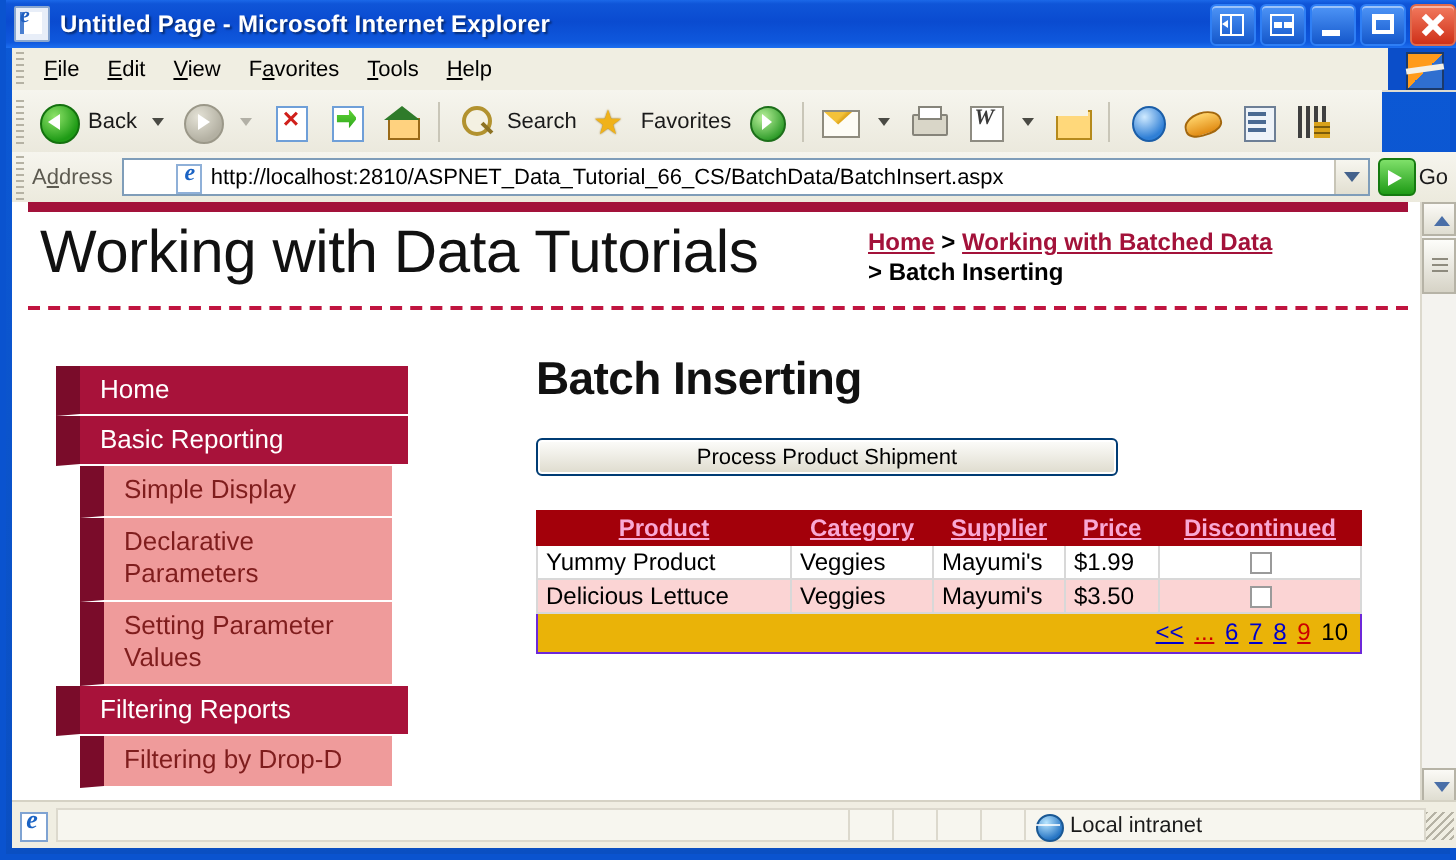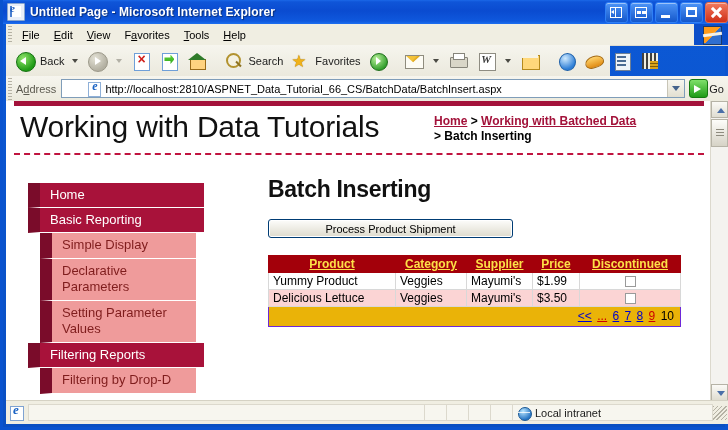--- a/index.html
+++ b/index.html
@@ -87,21 +87,21 @@
     background:
       linear-gradient(135deg,#ff9b1b 0 50%,#2f6fd0 50% 100%);
     border:1px solid #1b3a6b;
   }
   #ie-logo:after{
     content:"";position:absolute;left:9px;top:9px;width:19px;height:3px;background:#f3f0e6;transform:rotate(-8deg);
   }
 
   
   #toolbar{
-    position:absolute;left:3px;top:45px;width:604px;height:31px;
+    position:absolute;left:3px;top:45px;width:685px;height:31px;
     background:linear-gradient(180deg,#f6f5ee,#ebe9dd);
     display:flex;align-items:center;
     border-bottom:1px solid #d9d6c8;
   }
   .tgrip{width:4px;height:22px;margin:0 3px 0 2px;
     background:repeating-linear-gradient(180deg,#b5b2a4 0 1px,transparent 1px 3px);}
   .tbutton{display:flex;align-items:center;height:26px;padding:0 3px;white-space:nowrap;}
   .tbutton .lbl{font:11px "Liberation Sans",sans-serif;color:#1a1a1a;margin-left:4px;}
   .tcaret{width:0;height:0;border-left:3px solid transparent;border-right:3px solid transparent;
     border-top:4px solid #4a4a44;margin:0 5px 0 5px;}
@@ -243,34 +243,34 @@
     border-bottom:1px solid #fff;box-sizing:border-box;width:156px;margin-left:12px;
     line-height:16px;
   }
 
   
   #content{position:absolute;left:255px;top:75px;width:430px;}
   #page-heading{
     font:bold 23px "Liberation Sans",sans-serif;color:#111;margin:0 0 16px 7px;letter-spacing:-.3px;
   }
   #process-btn{
-    display:block;width:245px;height:19px;margin-left:7px;
+    display:block;width:291px;height:19px;margin-left:7px;
     background:linear-gradient(180deg,#fdfdfb,#dedbcd);
     border:1px solid #003c74;border-radius:3px;
     font:11px "Liberation Sans",sans-serif;color:#000;
     box-shadow:inset 0 0 0 1px #fff;
     cursor:pointer;padding:0;
   }
   
   #grid{
     margin:17px 0 0 7px;border-collapse:collapse;
     font:12px "Liberation Sans",sans-serif;background:#e9e9e9;
   }
   #grid th{
-    background:#a3000a;color:#fde047;font-weight:bold;text-decoration:underline;
+    background:#a3000a;color:#f9a8d4;font-weight:bold;text-decoration:underline;
     padding:1px 4px;text-align:center;border:1px solid #a3000a;white-space:nowrap;
   }
   #grid td{
     background:#fff;color:#000;padding:1px 4px;border:1px solid #d8d8d8;
     white-space:nowrap;
   }
   #grid tr.alt td{background:#fbd4d4;}
   #grid td.chk{text-align:center;}
   .cbox{
     display:inline-block;width:11px;height:11px;background:#fff;

